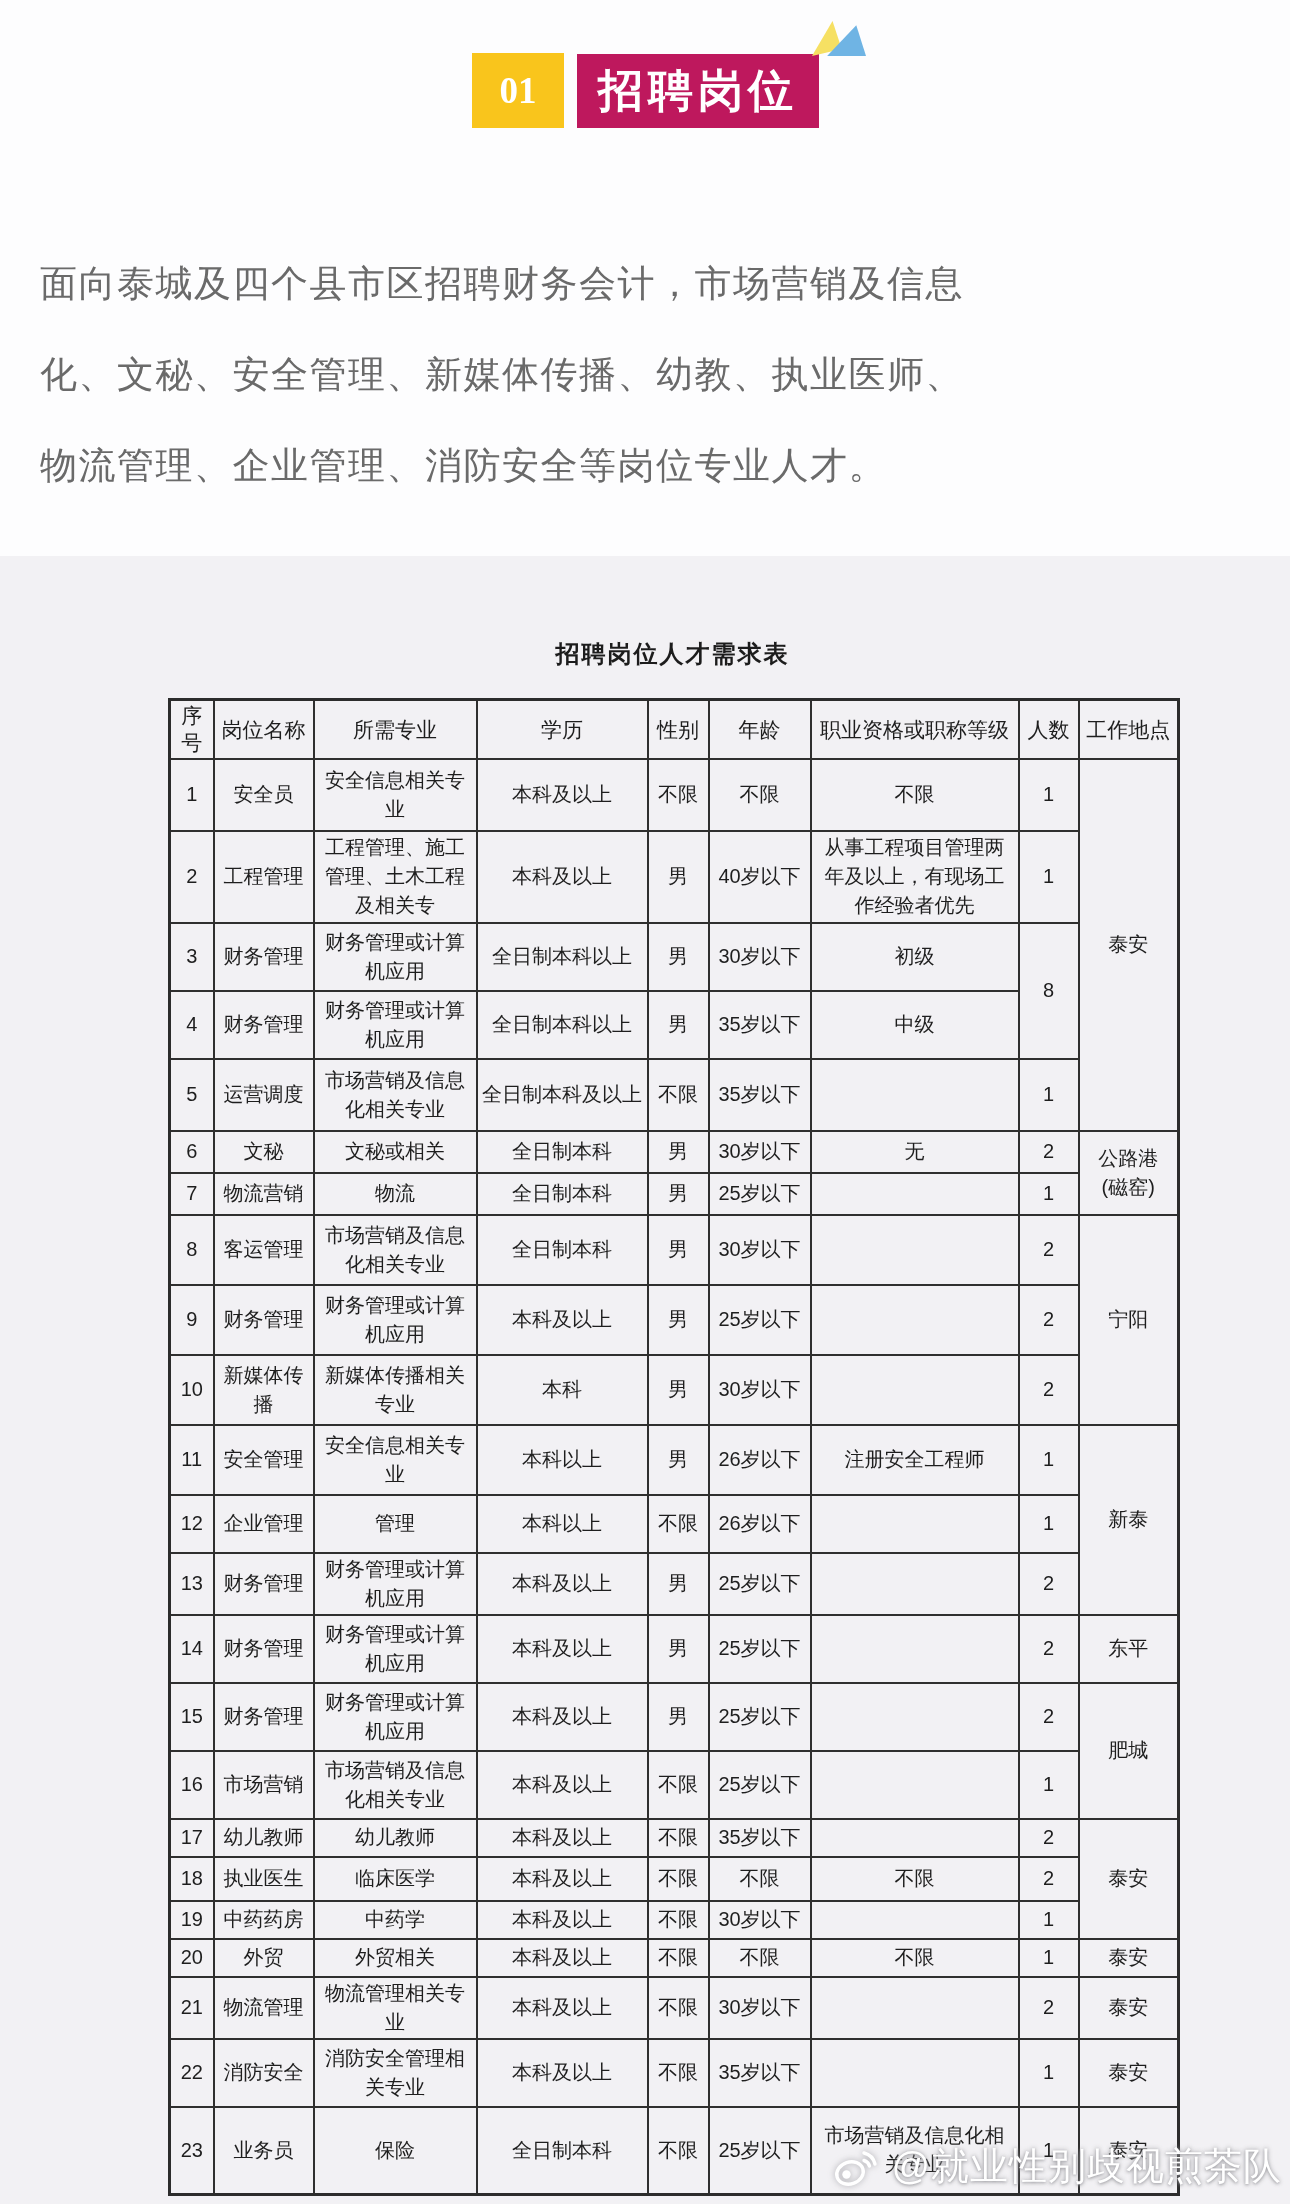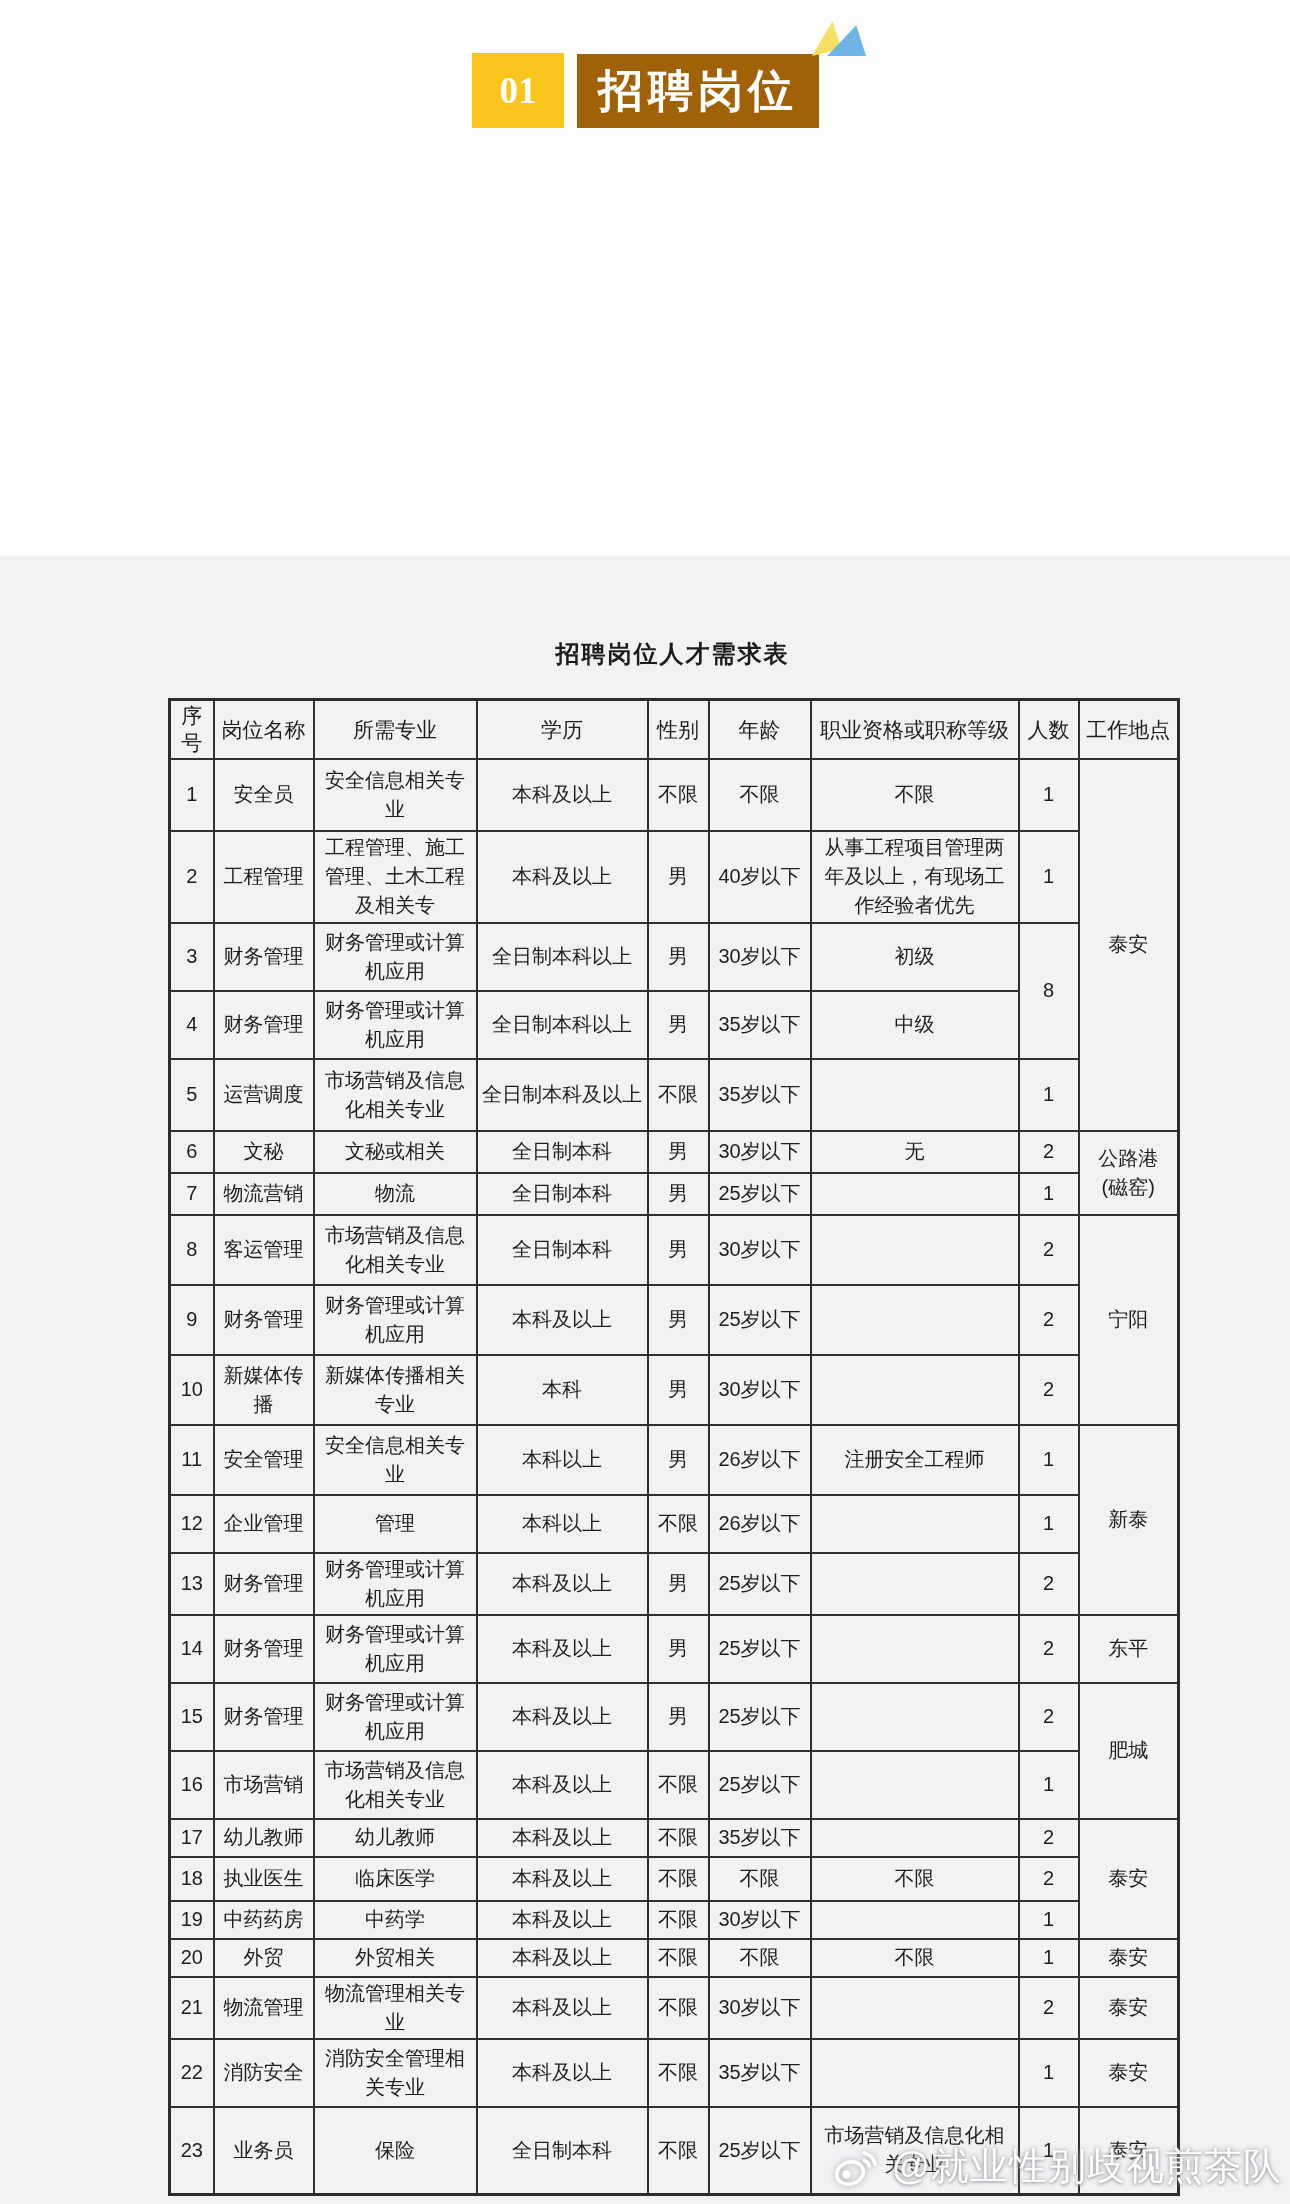--- a/index.html
+++ b/index.html
@@ -70,28 +70,33 @@
 </head>
 <body>
 
 <div class="canvas">
 
   <div class="photo-bg"></div>
 
   <div class="banner-number" style="background: rgb(249, 197, 28);">
     <span>01</span>
   </div>
-  <div class="banner-title" style="background: #a16207;">
+  <div class="banner-title" style="background: #be185d;">
     <span>招聘岗位</span>
   </div>
   <div class="tri-wrap">
     <div class="tri yellow" style="background: rgb(246, 224, 99);"></div>
     <div class="tri blue" style="background: rgb(111, 180, 228);"></div>
   </div>
 
+  <div class="intro">
+    <div class="line">面向泰城及四个县市区招聘财务会计，市场营销及信息</div>
+    <div class="line">化、文秘、安全管理、新媒体传播、幼教、执业医师、</div>
+    <div class="line">物流管理、企业管理、消防安全等岗位专业人才。</div>
+  </div>
 
   <div class="table-title">招聘岗位人才需求表</div>
 
   <table class="req-table">
     <colgroup>
         <col style="width: 44px;">
         <col style="width: 100px;">
         <col style="width: 163px;">
         <col style="width: 171px;">
         <col style="width: 61px;">

